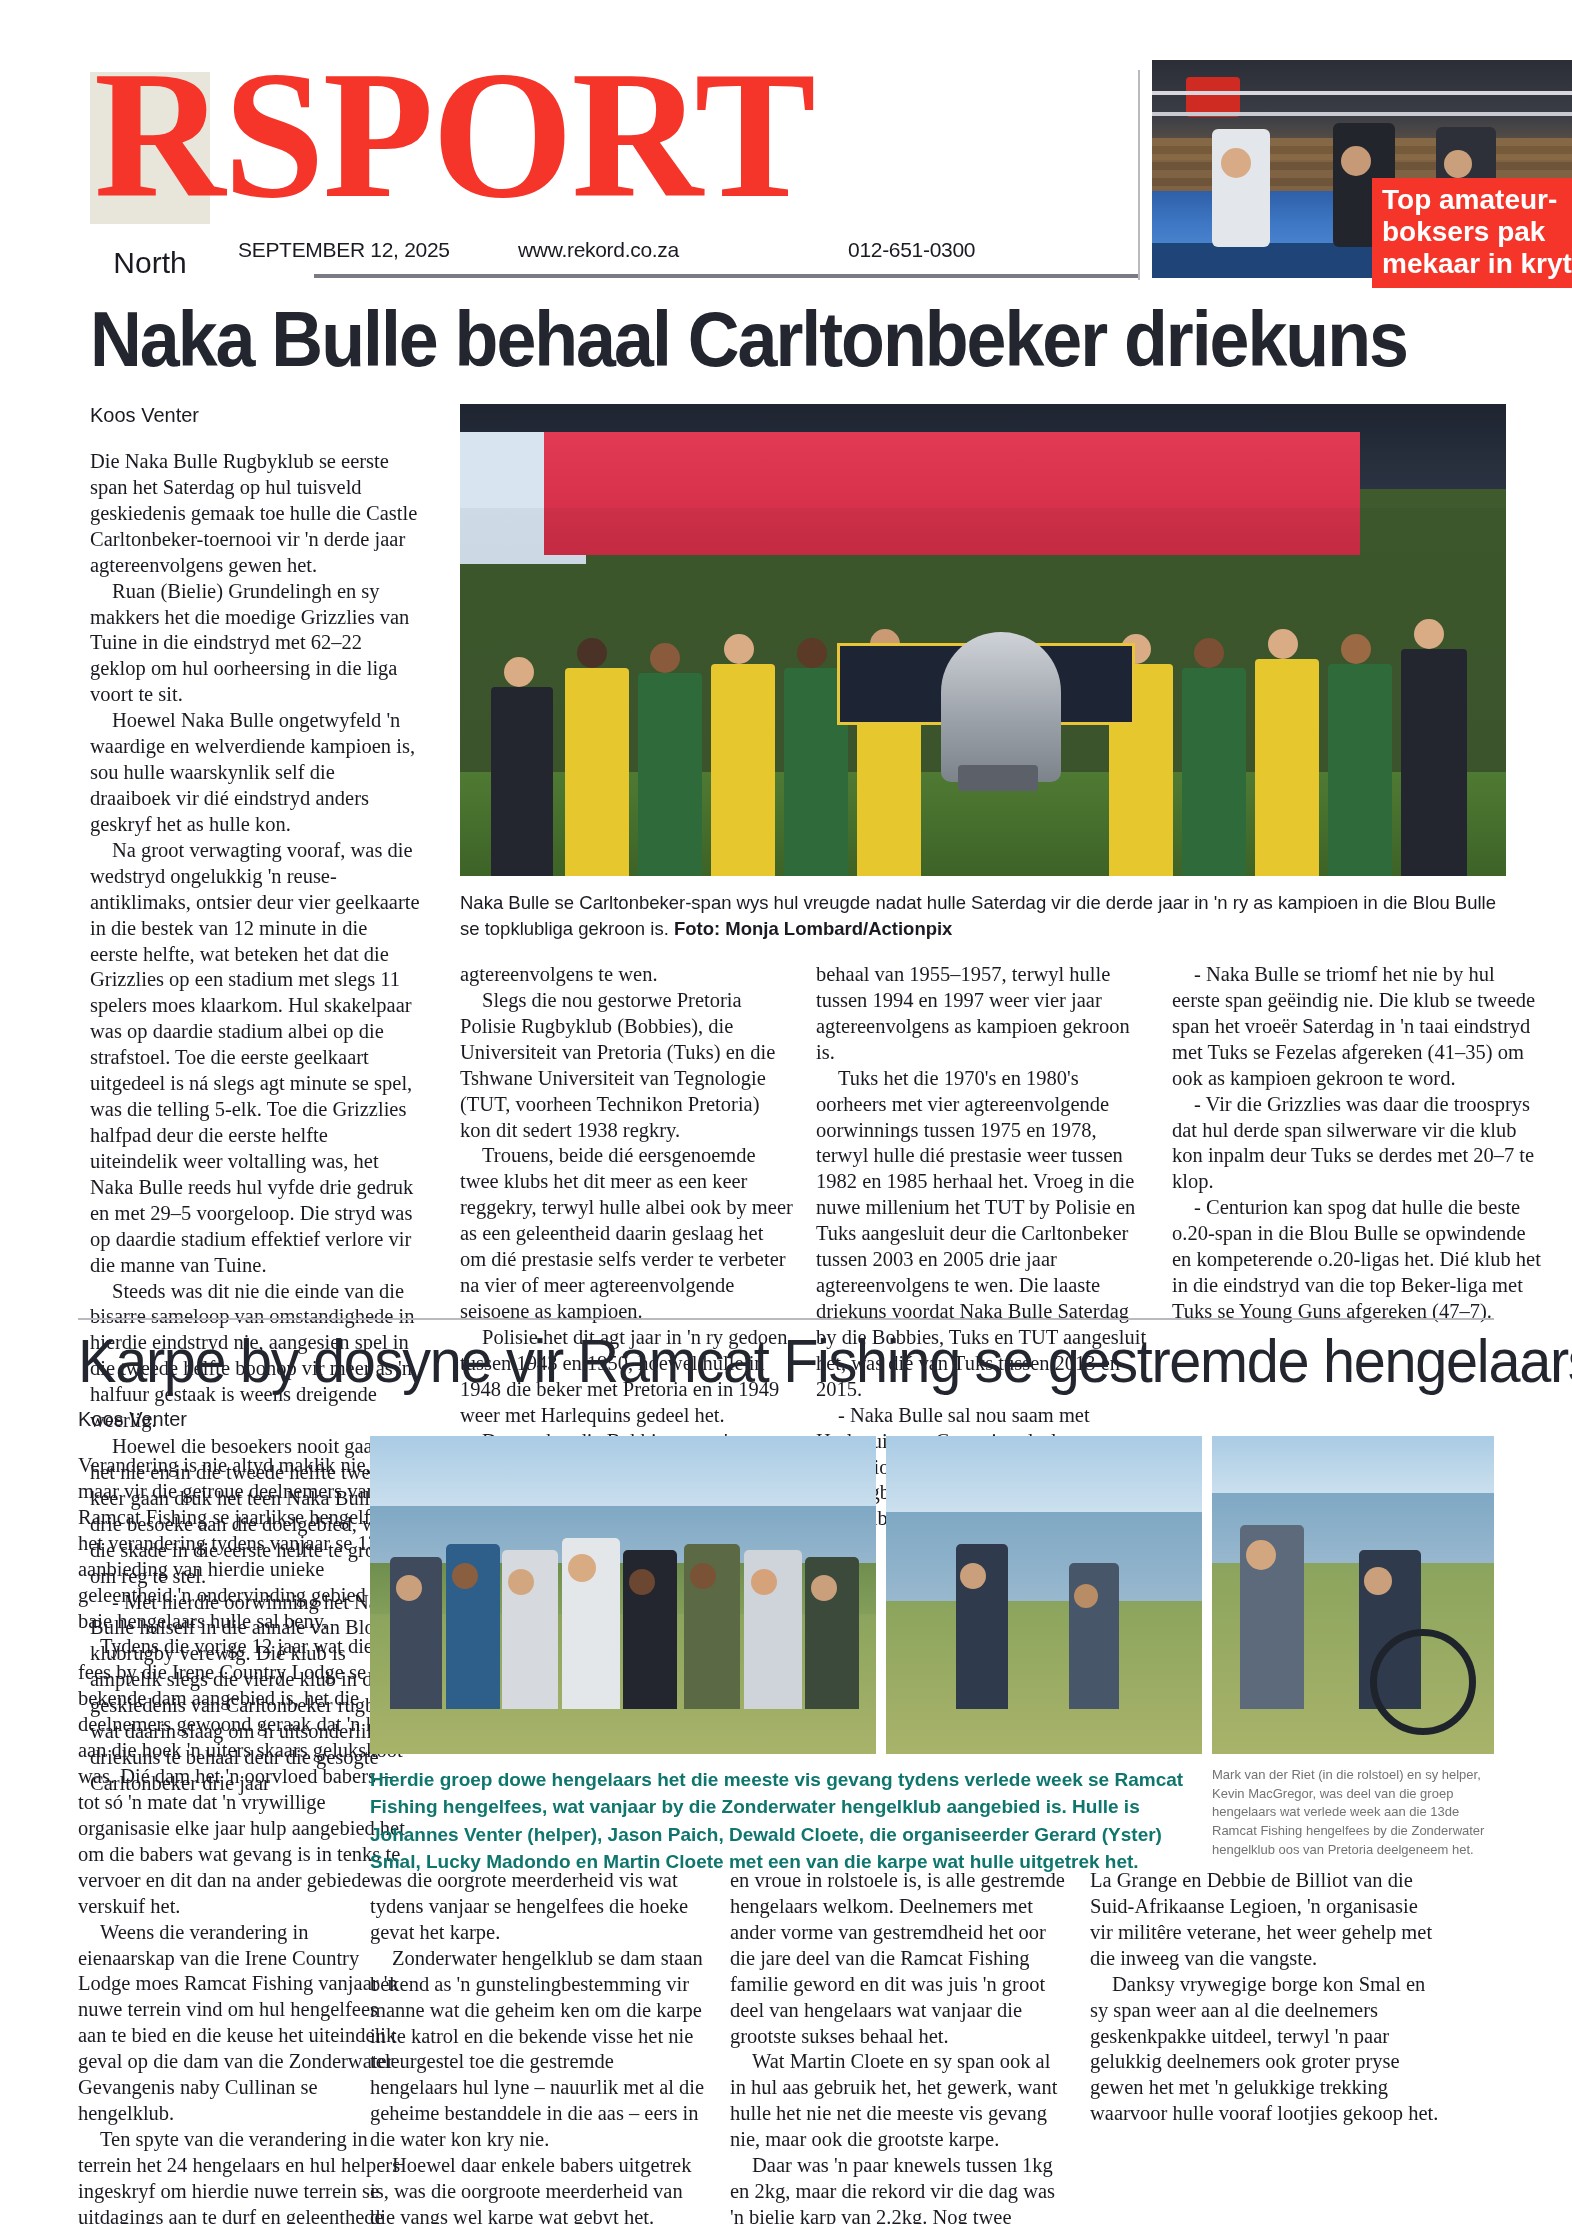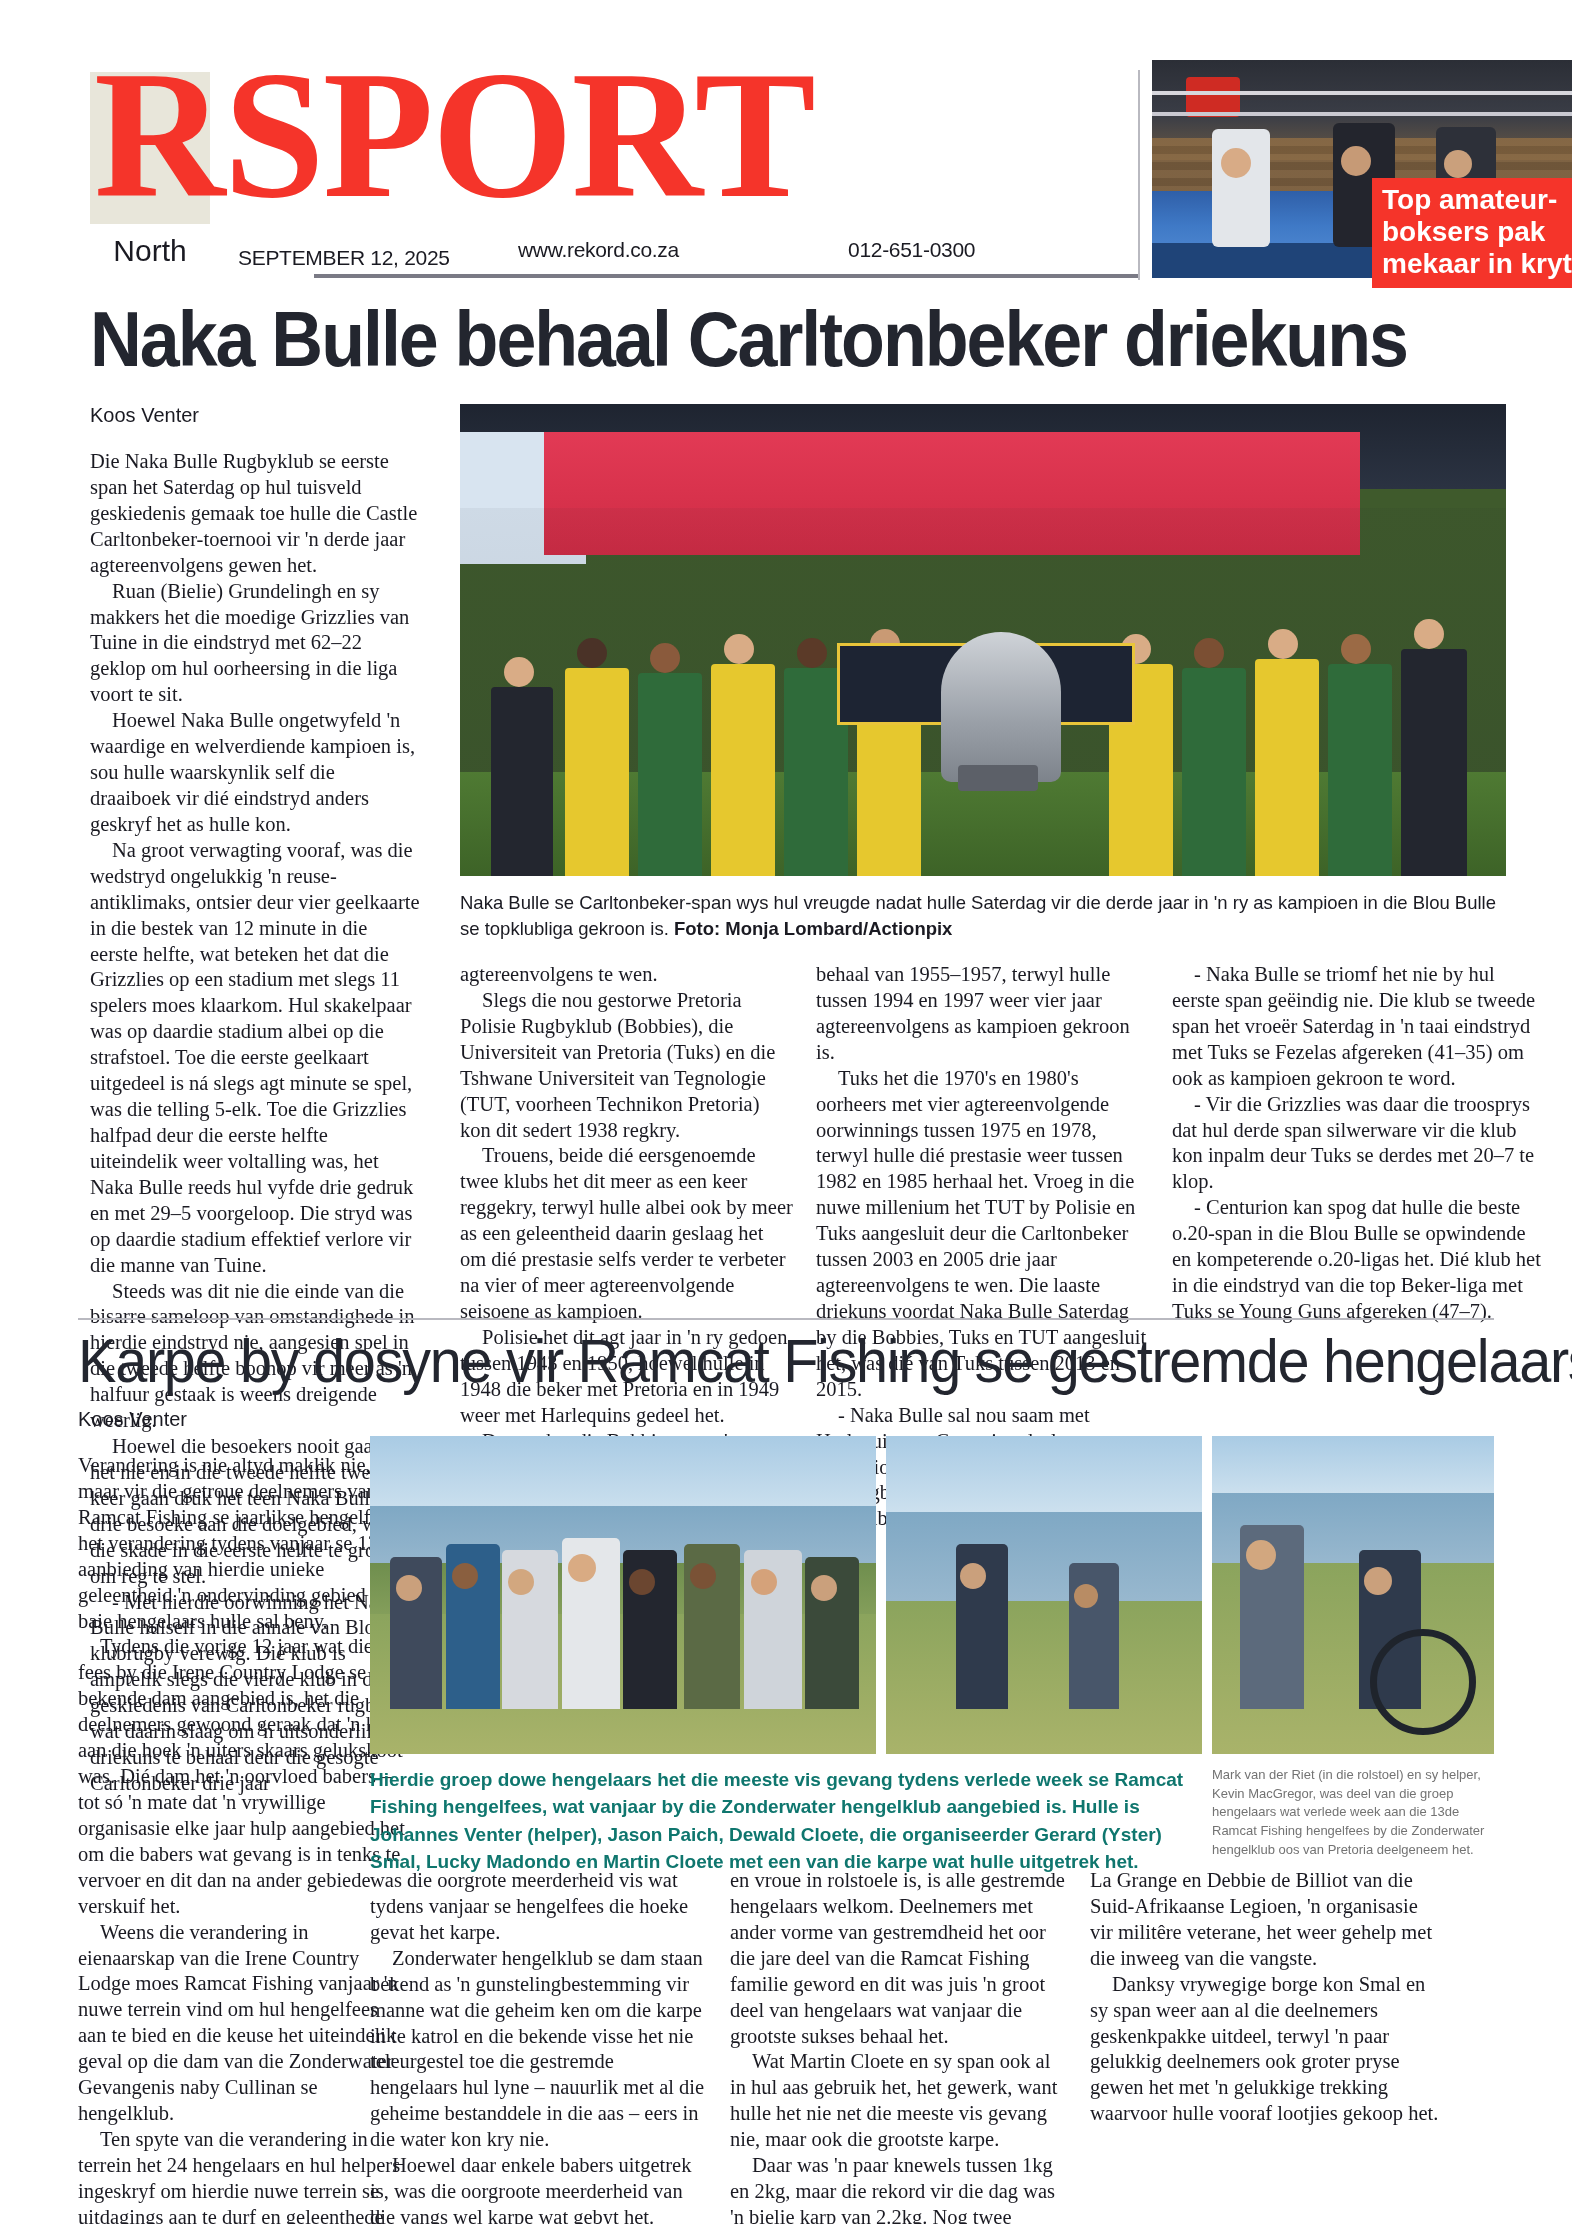--- a/index.html
+++ b/index.html
@@ -49,39 +49,39 @@
     font-family:"Liberation Serif", serif;
     font-weight:bold;
     font-size:182px;
     letter-spacing:-2px;
     color:#f5342a;
     line-height:1;
     white-space:nowrap;
   }
   .mh-north{
     position:absolute;
-    left:0; top:174px;
+    left:0; top:186px;
     width:120px;
     text-align:center;
     font-family:"Liberation Sans", sans-serif;
     font-size:30px;
     color:#1a1a22;
     letter-spacing:0px;
   }
   .mh-info{
     position:absolute;
     left:148px; top:178px;
     width:840px;
     display:flex;
     font-family:"Liberation Sans", sans-serif;
     font-size:21px;
     letter-spacing:-0.3px;
     color:#1a1a22;
   }
-  .mh-date{width:280px;margin-top:8px;}
+  .mh-date{width:280px;}
   .mh-web{width:330px;}
   .mh-phone{width:220px;}
 
   .mh-rule{
     position:absolute;
     left:224px; top:262px;
     width:824px;
     height:4px;
     background:#7a7a85;
   }

